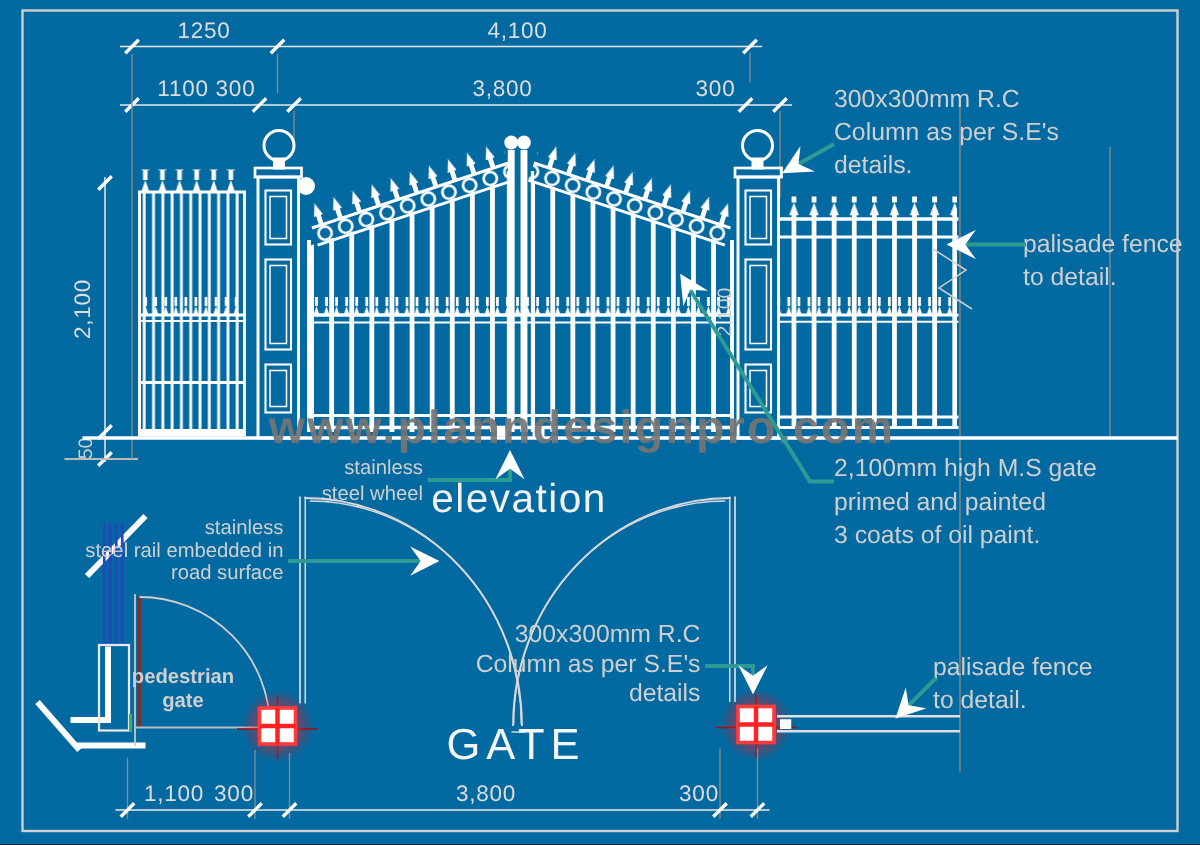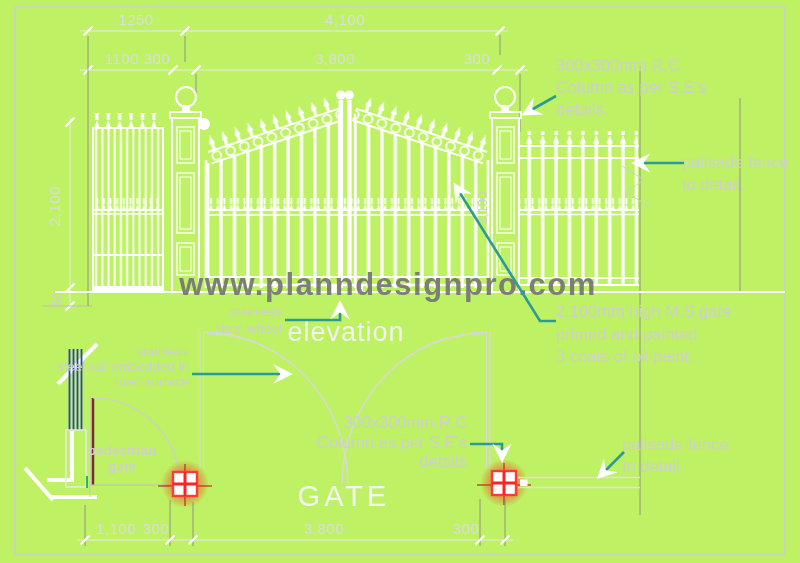--- a/index.html
+++ b/index.html
@@ -1,16 +1,16 @@
 <!DOCTYPE html>
 <html><head>
 <meta charset="utf-8">
 <style>
   html,body{margin:0;padding:0;background:#000;}
-  .stage{position:relative;width:800px;height:563px;background:#bef264;overflow:hidden;}
+  .stage{position:relative;width:800px;height:563px;background:#0369a1;overflow:hidden;}
   svg{display:block;}
   text{font-family:"Liberation Sans", sans-serif;fill:#d6d6d6;}
   .dim{font-size:15px;fill:#dcdcdc;letter-spacing:.5px;}
   .dimsm{font-size:13px;fill:#d0d0d0;}
   .note{font-size:16.5px;fill:#cfcfcf;}
   .notesm{font-size:13.5px;fill:#cfcfcf;}
   .bold{font-weight:bold;}
   .title{font-size:27px;fill:#f2f2f2;letter-spacing:1px;}
   .gatetitle{font-size:29px;fill:#f5f5f5;letter-spacing:4px;}
   .wm{font-size:31px;font-weight:bold;fill:#757575;opacity:.92;letter-spacing:1.5px;}

